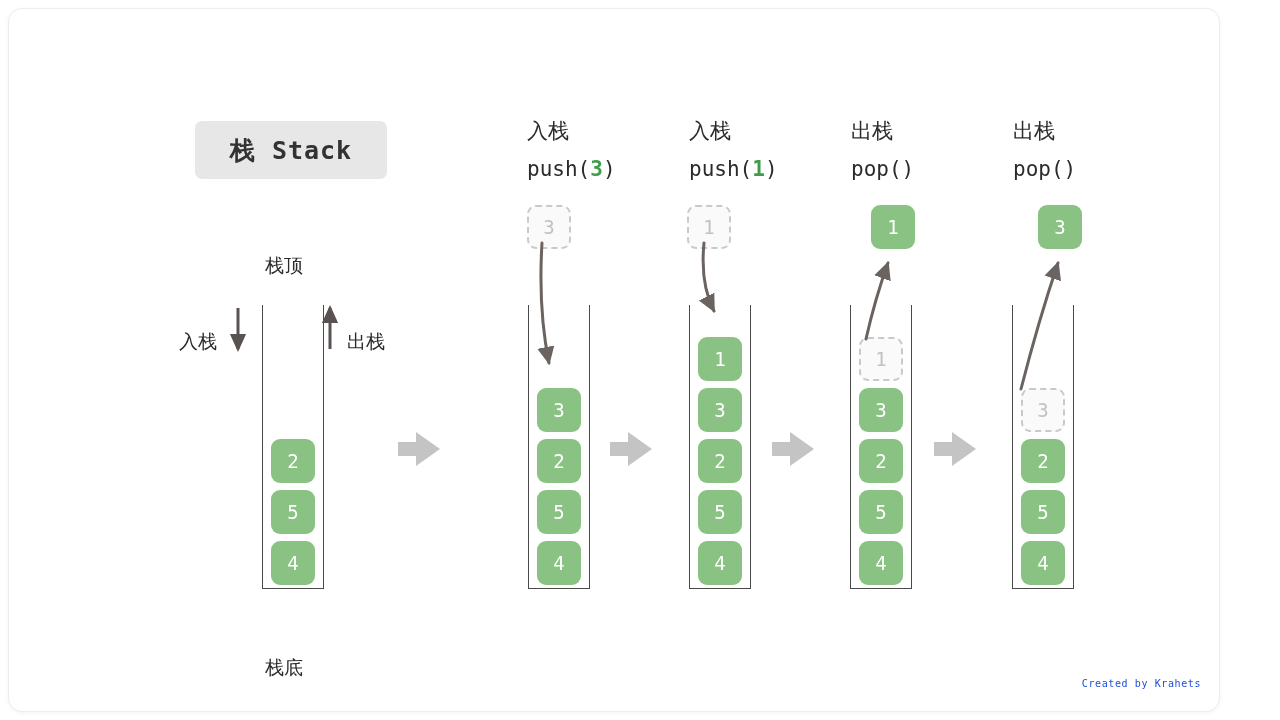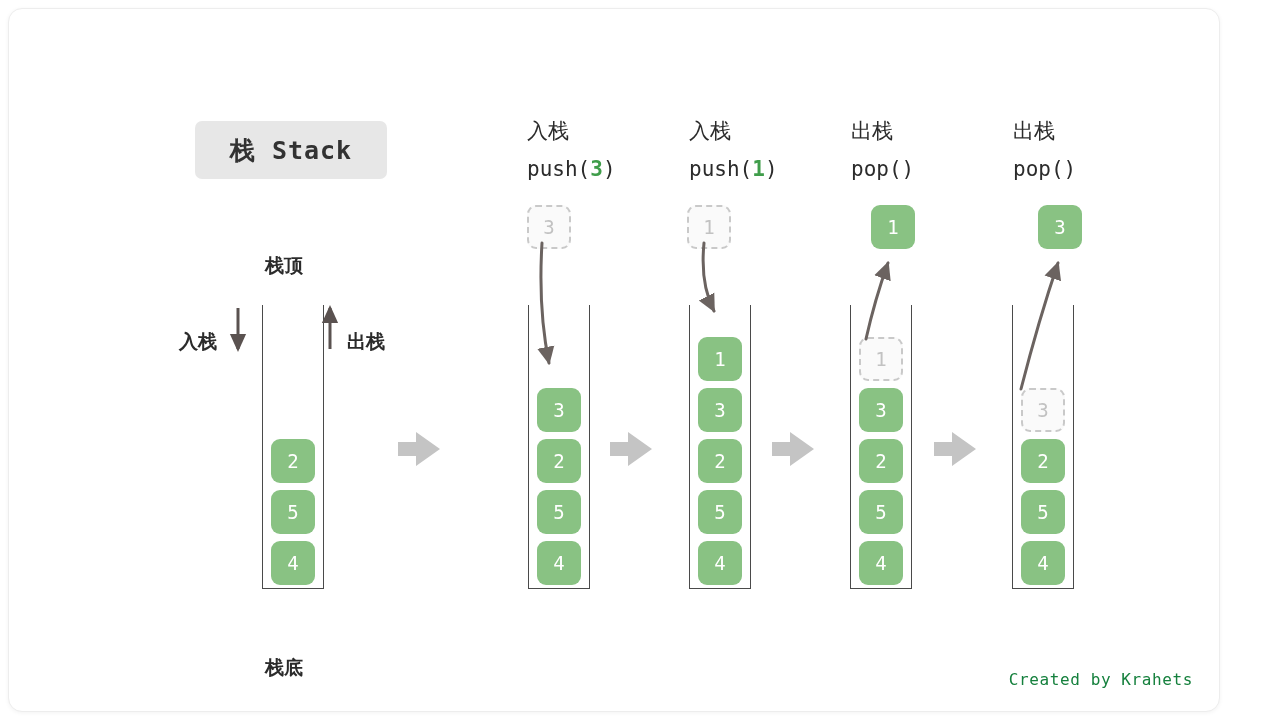--- a/index.html
+++ b/index.html
@@ -43,21 +43,21 @@
     font-size: 25px;
     font-weight: bold;
     letter-spacing: 1px;
     font-family: "DejaVu Sans Mono", "Liberation Mono", monospace;
   }
 
   
   .lbl {
     position: absolute;
     color: #2b2b2b;
-    font-weight: bold;
+    font-weight: normal;
     font-size: 19px;
     white-space: nowrap;
   }
   .col-head {
     position: absolute;
     color: #2b2b2b;
     font-size: 21px;
     white-space: nowrap;
     text-align: left;
     line-height: 38px;
@@ -136,24 +136,24 @@
     position: absolute;
     left: 0;
     top: 0;
     width: 1264px;
     height: 704px;
     pointer-events: none;
   }
 
   .credit {
     position: absolute;
-    right: 26px;
+    right: 18px;
     bottom: 22px;
-    color: #15803d;
-    font-size: 16px;
+    color: #1d4ed8;
+    font-size: 10px;
     letter-spacing: 0.6px;
     font-family: "DejaVu Sans Mono", "Liberation Mono", monospace;
   }
 </style>
 </head>
 <body>
 
 <div class="card">
 
   <div class="title-badge">栈 Stack</div>

